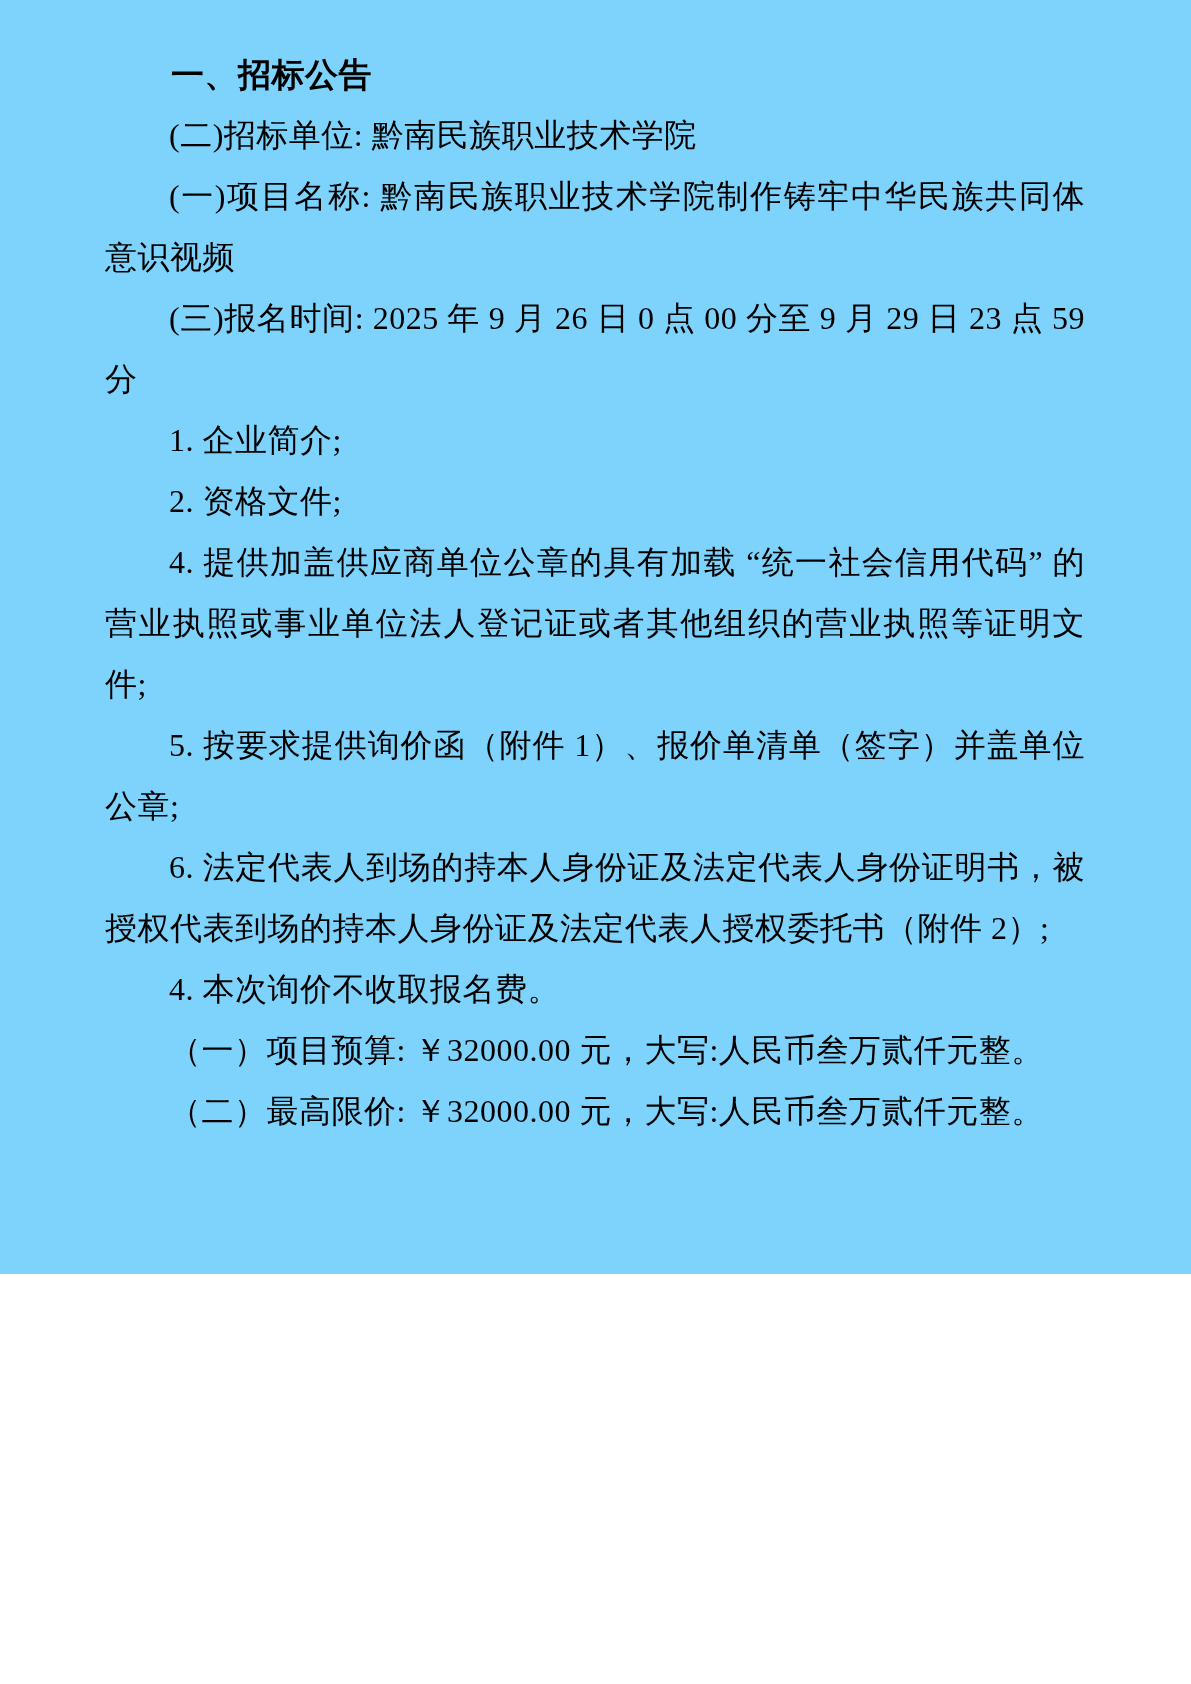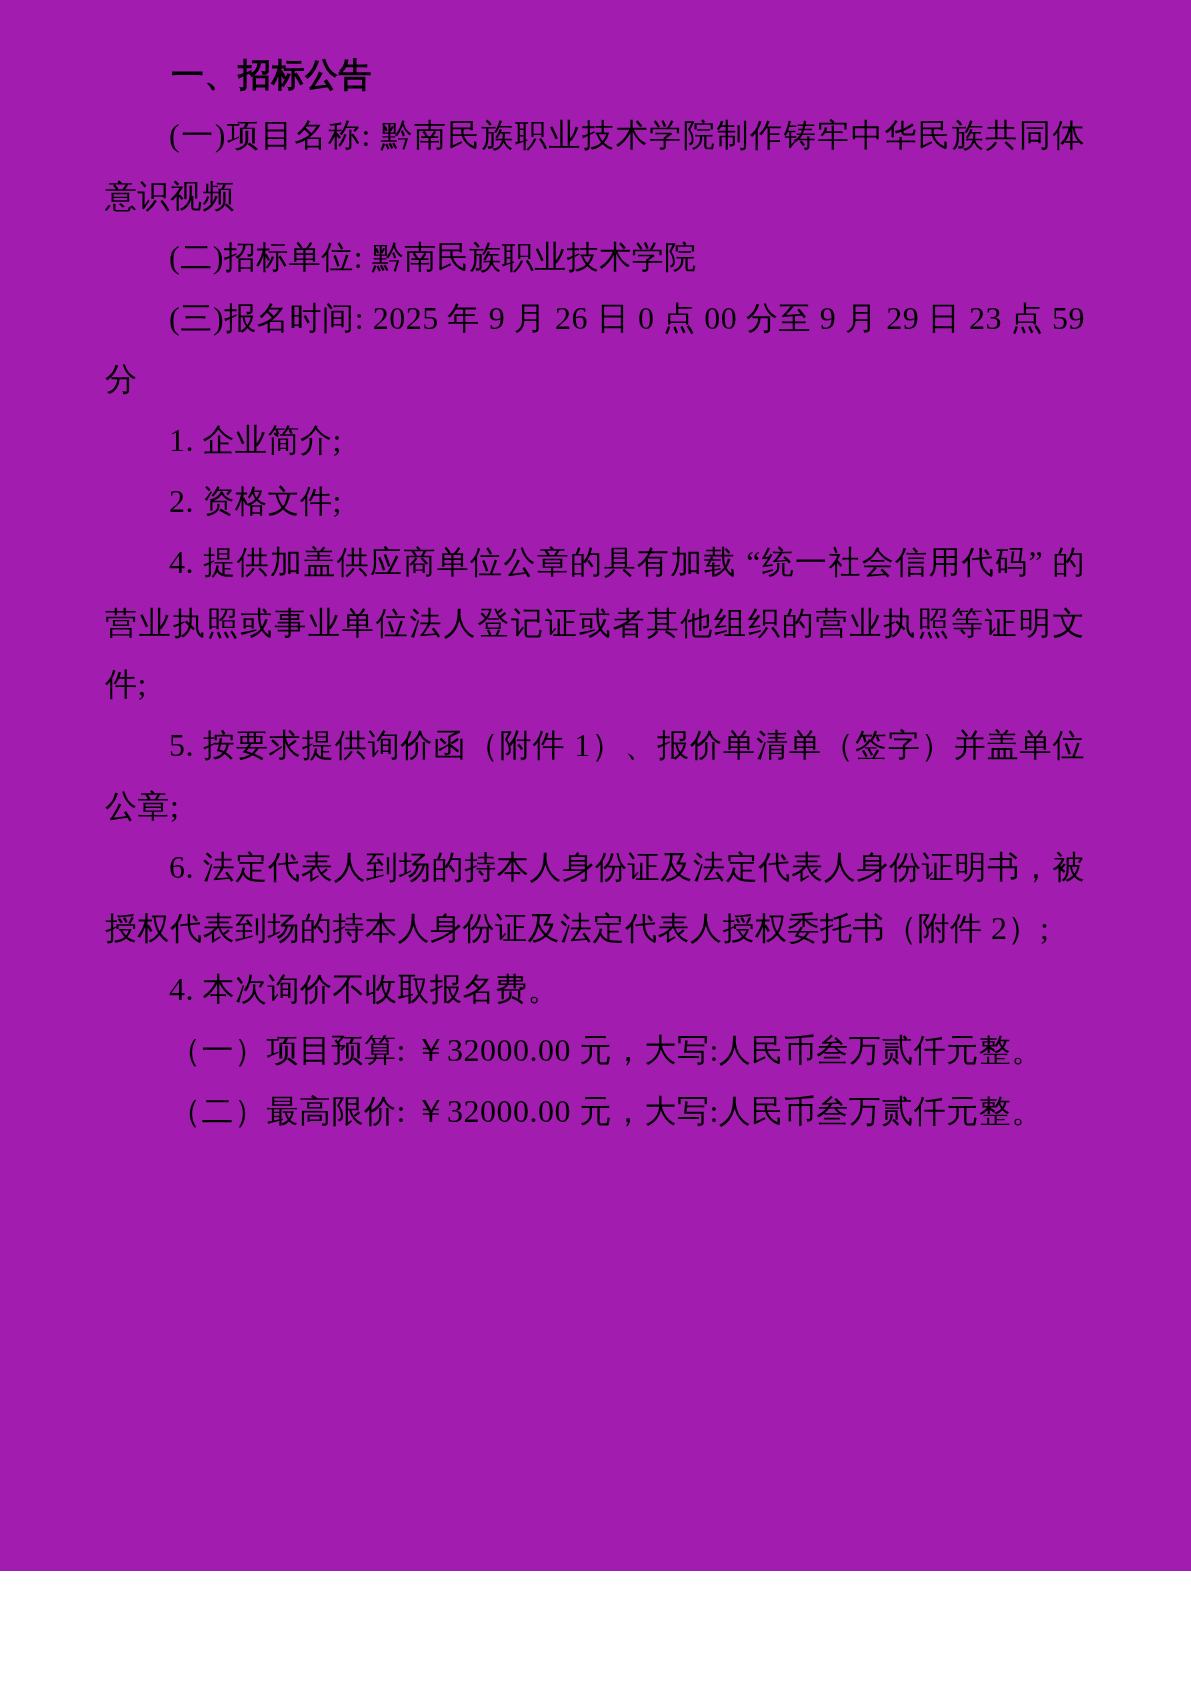--- a/index.html
+++ b/index.html
@@ -3,23 +3,23 @@
 <meta charset="utf-8">
 <style>
   html, body {
     margin: 0;
     padding: 0;
     background: #ffffff;
   }
   .page {
     position: relative;
     width: 1191px;
-    height: 1571px;
+    height: 1274px;
     margin: 0 auto;
-    background: #a21caf;
+    background: #7dd3fc;
     color: #000000;
     box-sizing: border-box;
     padding: 44px 105px 0 105px;
     overflow: hidden;
     font-family: "Liberation Serif", "DejaVu Serif", serif;
   }
   .content {
     width: 980px;
   }
   .content p,
@@ -41,22 +41,22 @@
   }
 </style>
 </head>
 <body>
 
 <div class="page">
   <div class="content">
 
     <section>
       <h2>一、招标公告</h2>
+      <p>(二)招标单位: 黔南民族职业技术学院</p>
       <p>(一)项目名称: 黔南民族职业技术学院制作铸牢中华民族共同体意识视频</p>
-      <p>(二)招标单位: 黔南民族职业技术学院</p>
       <p>(三)报名时间: 2025 年 9 月 26 日 0 点 00 分至 9 月 29 日 23 点 59 分</p>
       <p>1. 企业简介;</p>
       <p>2. 资格文件;</p>
       <p>4. 提供加盖供应商单位公章的具有加载 “统一社会信用代码” 的营业执照或事业单位法人登记证或者其他组织的营业执照等证明文件;</p>
       <p>5. 按要求提供询价函（附件 1）、报价单清单（签字）并盖单位公章;</p>
       <p>6. 法定代表人到场的持本人身份证及法定代表人身份证明书，被授权代表到场的持本人身份证及法定代表人授权委托书（附件 2）;</p>
       <p>4. 本次询价不收取报名费。</p>
     </section>
 
     <section>

